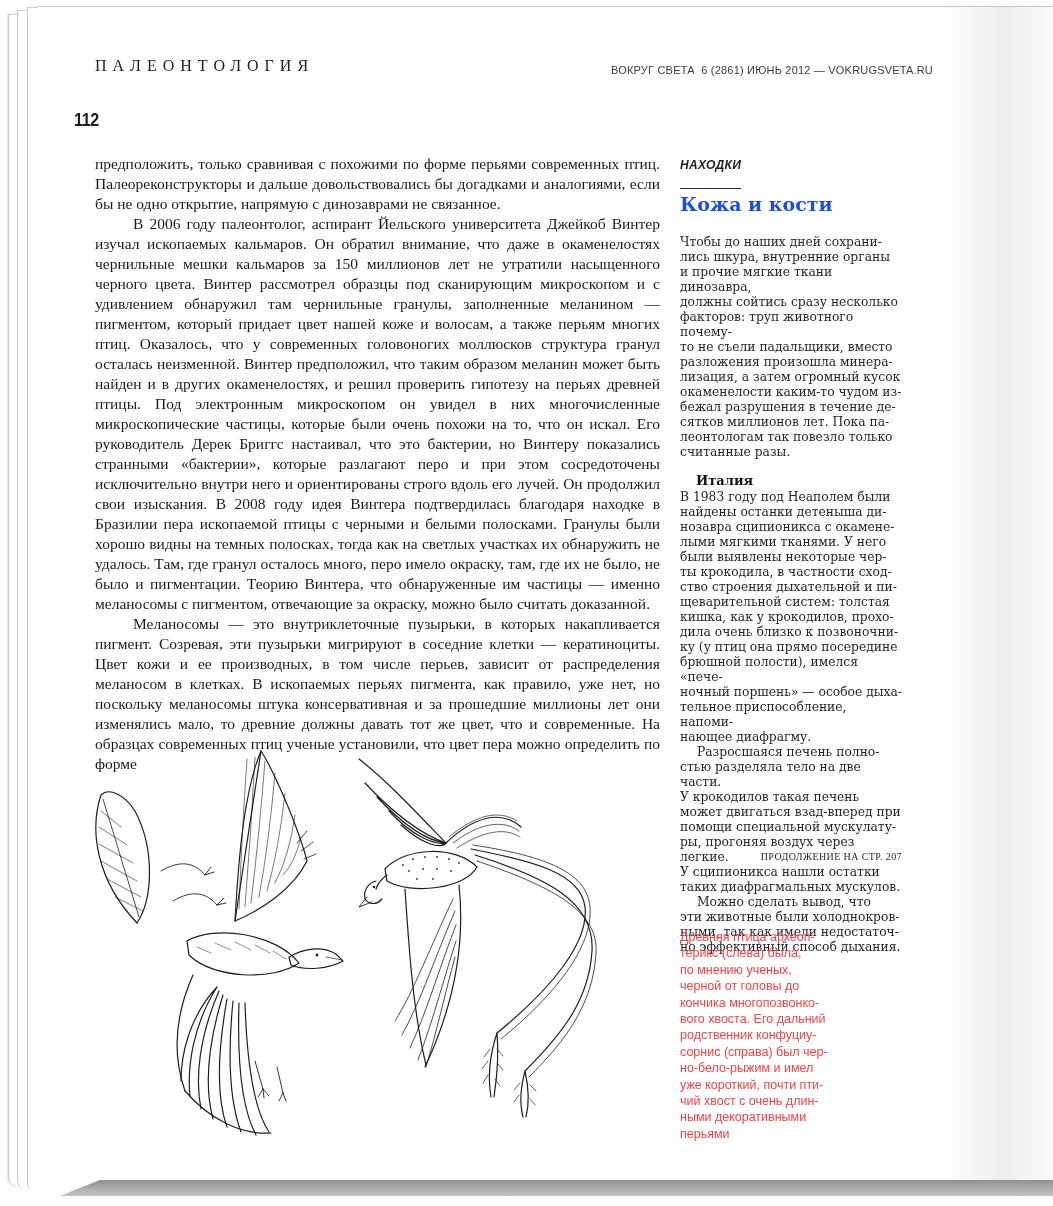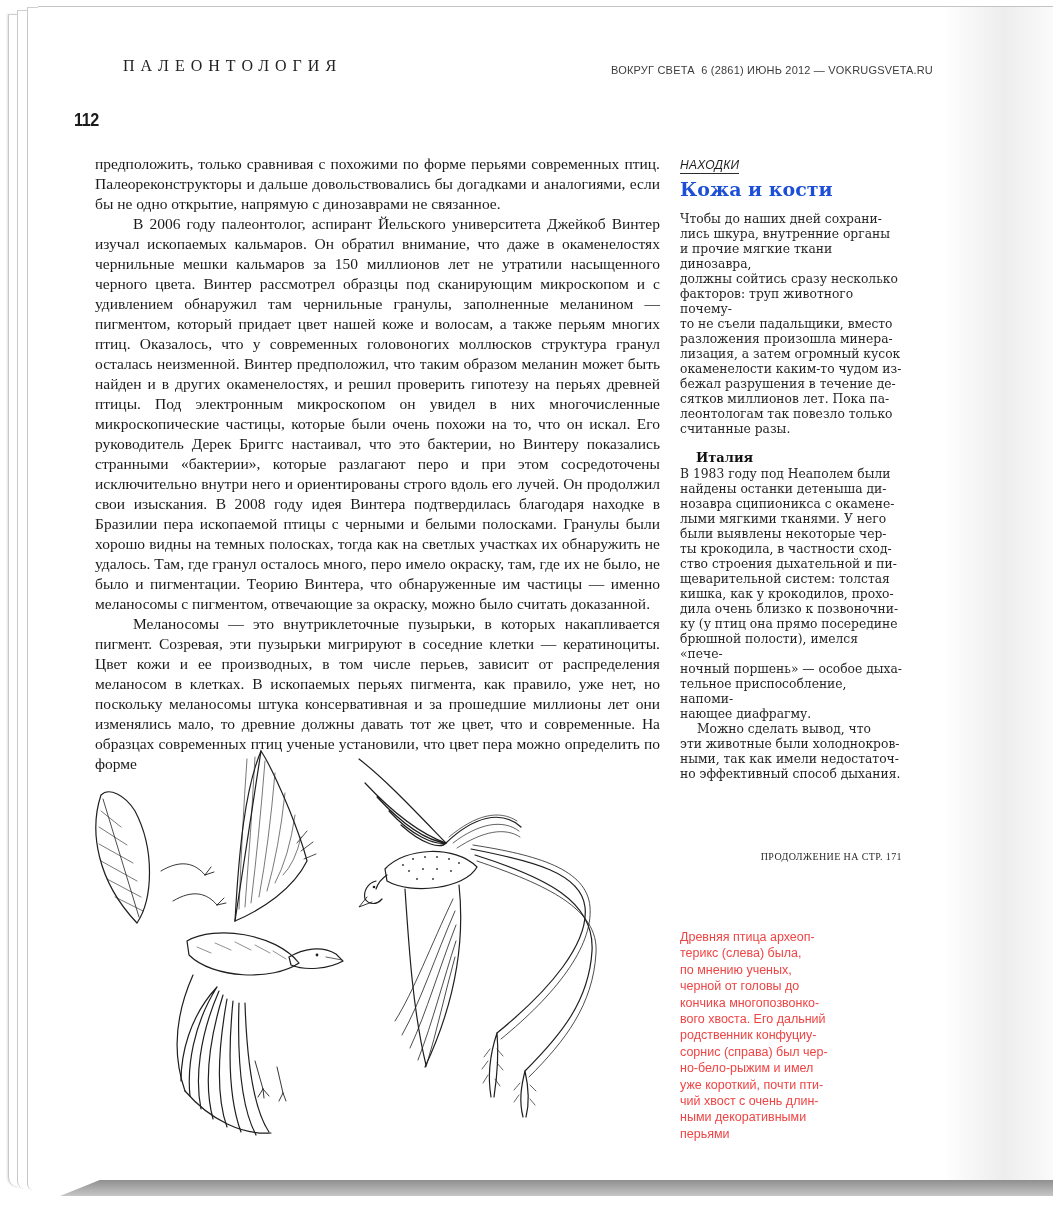--- a/index.html
+++ b/index.html
@@ -12,39 +12,39 @@
   .edge3{left:27px;top:7px;width:12px;height:1182px;border-bottom-left-radius:6px;}
   
   .page{position:absolute;left:38px;top:6px;width:1015px;height:1174px;background:#fff;
         border-top:1px solid #c4c4c4;}
   .spine-shade{position:absolute;right:0;top:0;width:110px;height:100%;pointer-events:none;
         background:linear-gradient(to right,rgba(0,0,0,0) 0%,rgba(0,0,0,0.07) 55%,rgba(0,0,0,0.02) 100%);}
   .bottom-shadow{position:absolute;left:60px;right:0;top:1180px;height:16px;
         background:linear-gradient(#8f8f8f,#c6c6c6);
         clip-path:polygon(0 100%,4% 0,100% 0,100% 100%);}
   
-  .section-header{position:absolute;left:57px;top:50px;font-size:16px;letter-spacing:6px;color:#222;margin-left:28px;}
+  .section-header{position:absolute;left:57px;top:50px;font-size:16px;letter-spacing:6px;color:#222;}
   .issue-line{position:absolute;right:120px;top:57px;font-family:"Liberation Sans",sans-serif;
         font-size:11px;color:#3c3c3c;letter-spacing:.2px;white-space:pre;padding-left:41px;}
   .page-number{position:absolute;left:36px;top:103px;font-family:"Liberation Sans",sans-serif;
         font-weight:bold;font-size:18px;letter-spacing:-.5px;transform:scaleX(.9);transform-origin:left;}
   
   .main-col{position:absolute;left:57px;top:147px;width:565px;font-size:15.5px;line-height:20px;
         text-align:justify;color:#1b1b1b;}
   .main-col p{margin:0;text-indent:38px;}
   .main-col p.first{text-indent:0;}
   
   .illustration{position:absolute;left:55px;top:742px;width:560px;height:430px;}
   
   .sidebar{position:absolute;left:642px;top:148px;width:222px;color:#262626;}
-  .kicker{font-family:"Liberation Sans",sans-serif;font-style:italic;font-size:12px;font-weight:normal;
-        letter-spacing:.3px;display:inline-block;border-bottom:1.5px solid #2c2c2c;padding-bottom:1px;color:#1d1d1d;}
+  .kicker{font-family:"Liberation Sans",sans-serif;font-style:italic;font-size:12px;font-weight:bold;
+        letter-spacing:.3px;display:inline-block;border-bottom:1.5px solid #2c2c2c;padding-bottom:16px;color:#1d1d1d;}
   .sb-title{font-family:"DejaVu Serif",serif;font-weight:bold;font-size:19px;margin:4px 0 12px 0;color:#1d4ed8;}
   .sb-text{font-family:"DejaVu Serif",serif;font-size:12.3px;line-height:15px;white-space:pre-line;margin:0;}
-  .sb-intro{margin-top:12px;}
+  .sb-intro{margin-top:20px;}
   .sb-h{font-family:"DejaVu Serif",serif;font-weight:bold;font-size:13px;margin:13px 0 2px 16px;color:#111;}
   .sb-ind{text-indent:17px;}
   .continuation{position:absolute;left:642px;top:844px;width:222px;text-align:right;
         font-family:"Liberation Serif",serif;font-size:10px;letter-spacing:.4px;color:#2a2a2a;}
   .caption{position:absolute;left:642px;top:922px;width:215px;font-family:"Liberation Sans",sans-serif;
         font-size:12.5px;line-height:16.4px;color:#ef4444;white-space:pre-line;}
 </style>
 </head>
 <body>
 
@@ -164,27 +164,35 @@
 ты крокодила, в частности сход-
 ство строения дыхательной и пи-
 щеварительной систем: толстая
 кишка, как у крокодилов, прохо-
 дила очень близко к позвоночни-
 ку (у птиц она прямо посередине
 брюшной полости), имелся «пече-
 ночный поршень» — особое дыха-
 тельное приспособление, напоми-
 нающее диафрагму.</p>
+      <p class="sb-text sb-ind">Разросшаяся печень полно-
+стью разделяла тело на две части.
+У крокодилов такая печень
+может двигаться взад-вперед при
+помощи специальной мускулату-
+ры, прогоняя воздух через легкие.
+У сципионикса нашли остатки
+таких диафрагмальных мускулов.</p>
       <p class="sb-text sb-ind">Можно сделать вывод, что
 эти животные были холоднокров-
 ными, так как имели недостаточ-
 но эффективный способ дыхания.</p>
     </aside>
 
-    <div class="continuation">ПРОДОЛЖЕНИЕ НА СТР. 171</div>
+    <div class="continuation">ПРОДОЛЖЕНИЕ НА СТР. 207</div>
     <div class="caption">Древняя птица археоп-
 терикс (слева) была,
 по мнению ученых,
 черной от головы до
 кончика многопозвонко-
 вого хвоста. Его дальний
 родственник конфуциу-
 сорнис (справа) был чер-
 но-бело-рыжим и имел
 уже короткий, почти пти-

